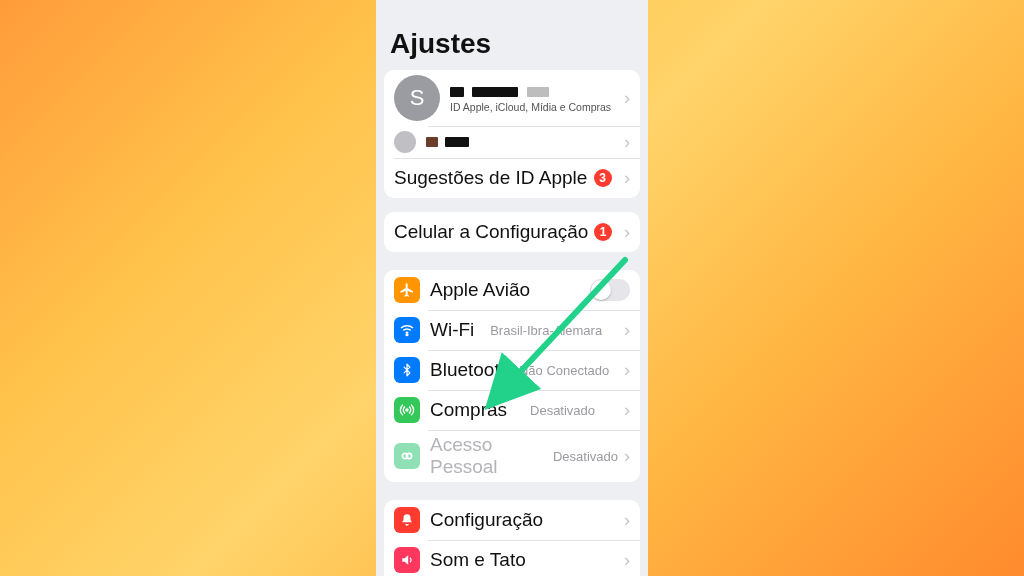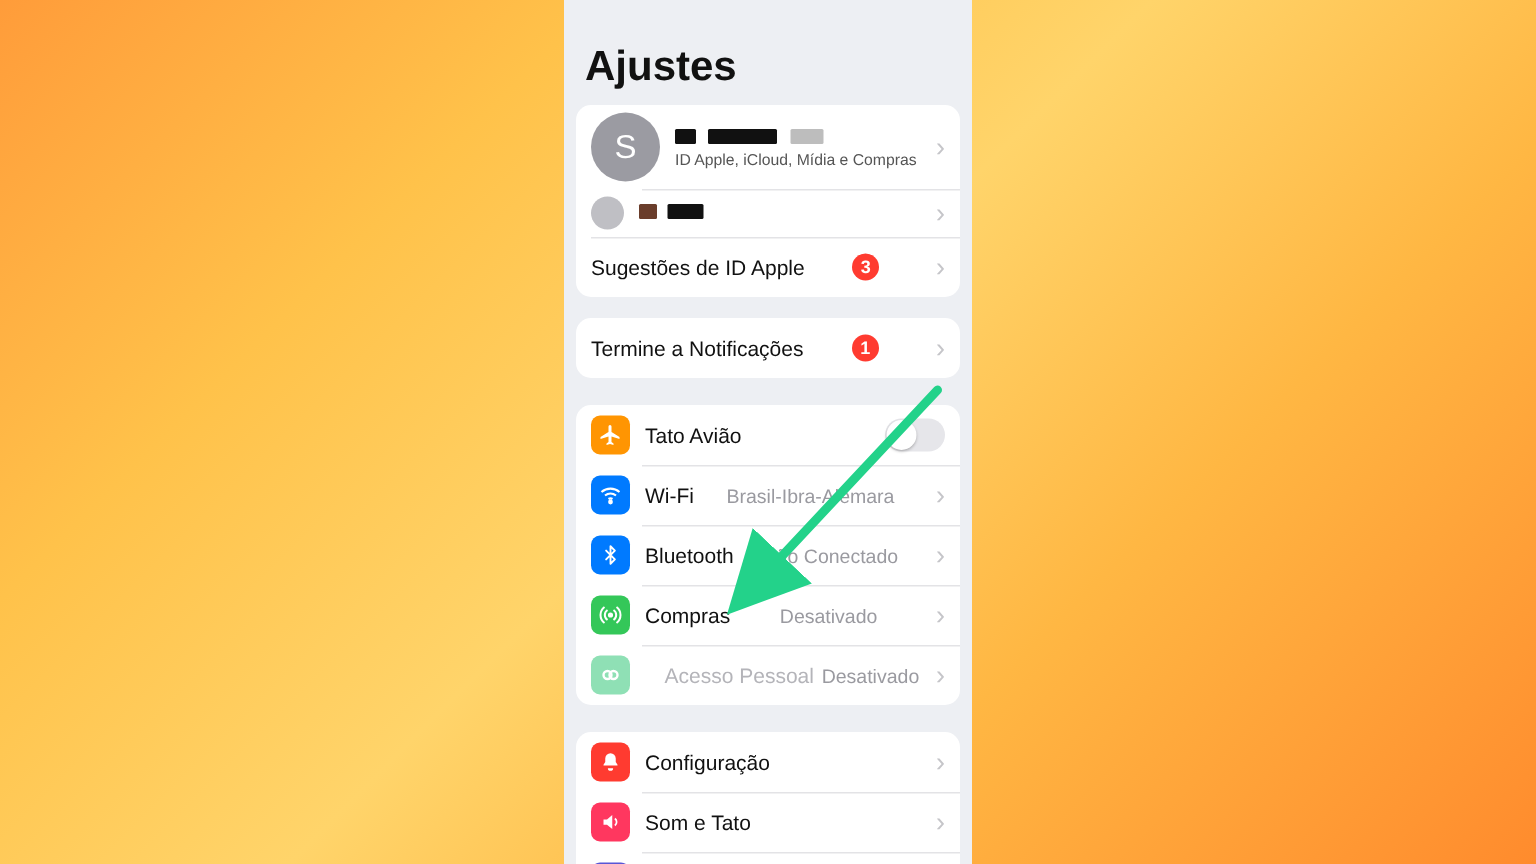--- a/index.html
+++ b/index.html
@@ -37,24 +37,24 @@
     content: "";
     position: absolute; top: 0; left: 44px; right: 0;
     height: 1px; background: #e3e3e6;
   }
   .row.full-sep + .row::before,
   .row.full-sep::before { left: 10px; }
   .chev {
     color: #c5c5c9; font-size: 18px; line-height: 1;
     margin-left: auto; padding-left: 6px;
   }
-  .label { font-size: 14px; color: #111; }
+  .label { font-size: 19px; color: #111; }
   .sub   { font-size: 10.5px; color: #555; }
   .value { font-size: 13px; color: #9a9aa0; margin-left: auto; text-align: right; }
-  .dim .label { color: #b4b4b9; margin-left: 13px; }
+  .dim .label { color: #b4b4b9; }
   .badge {
     background: #ff3b30; color: #fff; font-size: 12px; font-weight: 600;
     width: 18px; height: 18px; border-radius: 9px;
     display: inline-flex; align-items: center; justify-content: center;
     margin-left: auto;
   }
   .toggle {
     width: 40px; height: 22px; border-radius: 11px;
     background: #e6e6ea; position: relative; margin-left: auto;
   }
@@ -124,34 +124,34 @@
       </div>
       <div class="row full-sep">
         <span class="label">Sugestões de ID Apple</span>
         <span class="badge">3</span>
         <span class="chev">›</span>
       </div>
     </div>
 
     <div class="group">
       <div class="row full-sep">
-        <span class="label">Termine a Notificações</span>
+        <span class="label">Celular a Configuração</span>
         <span class="badge">1</span>
         <span class="chev">›</span>
       </div>
     </div>
 
     <div class="group">
       <div class="row">
         <span class="icon bg-orange">
           <svg width="16" height="16" viewBox="0 0 24 24" fill="#fff">
               <path d="M21 16v-2l-8-5V3.5a1.5 1.5 0 0 0-3 0V9l-8 5v2l8-2.5V19l-2 1.5V22l3.5-1 3.5 1v-1.5L13 19v-5.5l8 2.5z"></path>
             </svg>
         </span>
-        <span class="label">Tato Avião</span>
+        <span class="label">Apple Avião</span>
         <span class="toggle"></span>
       </div>
       <div class="row">
         <span class="icon bg-blue">
           <svg width="16" height="16" viewBox="0 0 24 24" fill="none" stroke="#fff" stroke-width="2.2">
               <path d="M3 9a14 14 0 0 1 18 0"></path>
               <path d="M6.5 12.5a9 9 0 0 1 11 0"></path>
               <path d="M10 16a4 4 0 0 1 4 0"></path>
               <circle cx="12" cy="19" r="1.3" fill="#fff"></circle>
             </svg>

